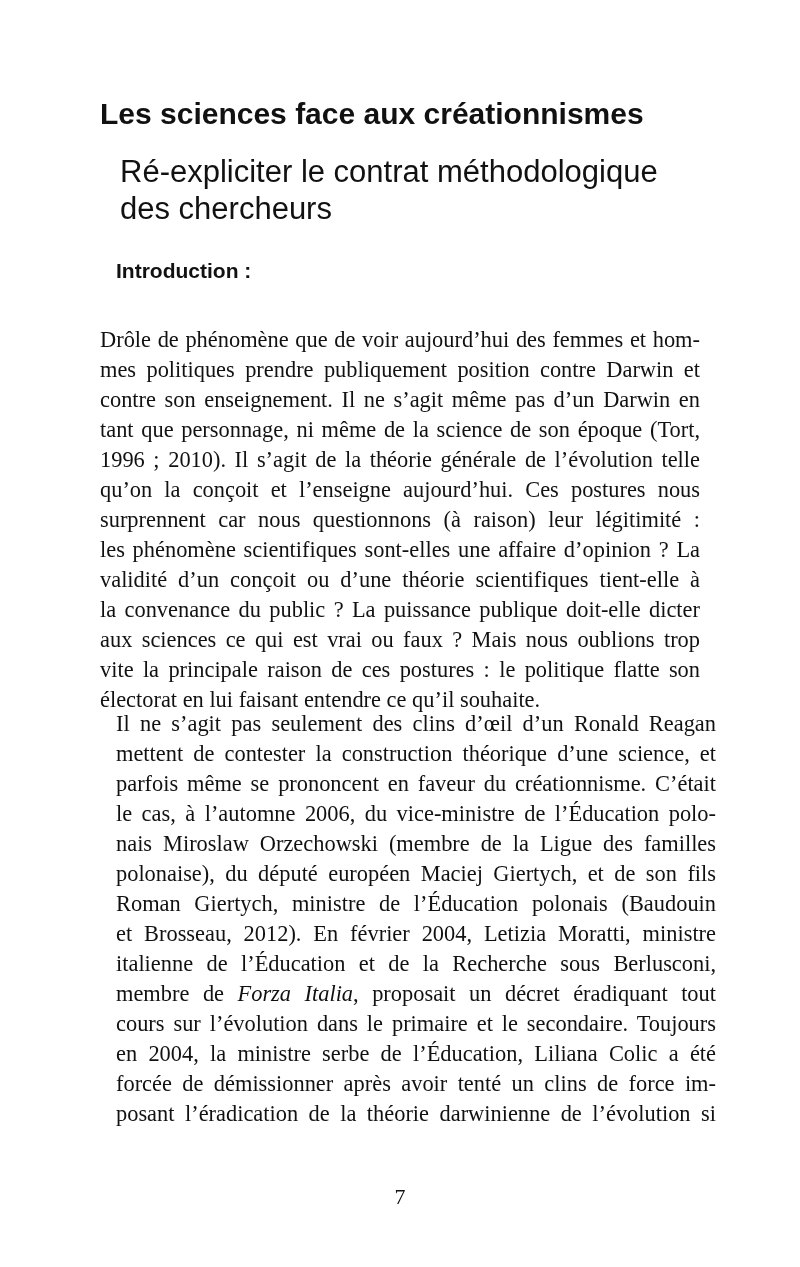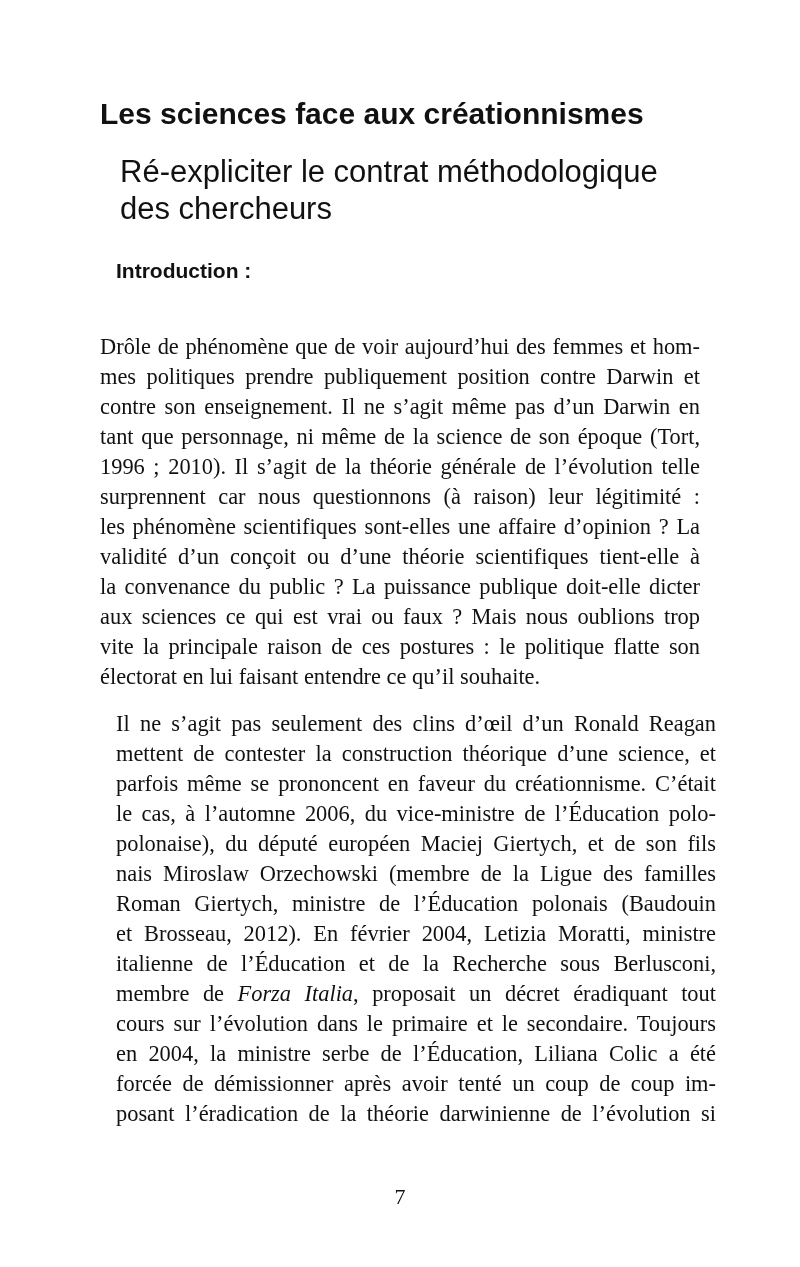--- a/index.html
+++ b/index.html
@@ -68,21 +68,21 @@
     .para .line {
       display: block;
       text-align: justify;
       text-align-last: justify;
       white-space: nowrap;
       height: 30px;
     }
     .para .line.last {
       text-align-last: left;
     }
-    .p1 { top: 332px; }
+    .p1 { top: 325px; }
     .p2 { top: 709px; margin-left: 16px; }
     .page-number {
       position: absolute;
       top: 1182px;
       left: 0;
       width: 800px;
       text-align: center;
       font-family: "Liberation Serif", serif;
       font-size: 22px;
       line-height: 30px;
@@ -103,40 +103,41 @@
   <h3 class="section-heading">
     <span>Introduction :</span>
   </h3>
 
   <p class="para p1">
     <span class="line">Drôle de phénomène que de voir aujourd’hui des femmes et hom-</span>
     <span class="line">mes politiques prendre publiquement position contre Darwin et</span>
     <span class="line">contre son enseignement. Il ne s’agit même pas d’un Darwin en</span>
     <span class="line">tant que personnage, ni même de la science de son époque (Tort,</span>
     <span class="line">1996 ; 2010). Il s’agit de la théorie générale de l’évolution telle</span>
+    <span class="line">qu’on la conçoit et l’enseigne aujourd’hui. Ces postures nous</span>
     <span class="line">surprennent car nous questionnons (à raison) leur légitimité :</span>
     <span class="line">les phénomène scientifiques sont-elles une affaire d’opinion ? La</span>
     <span class="line">validité d’un conçoit ou d’une théorie scientifiques tient-elle à</span>
     <span class="line">la convenance du public ? La puissance publique doit-elle dicter</span>
     <span class="line">aux sciences ce qui est vrai ou faux ? Mais nous oublions trop</span>
     <span class="line">vite la principale raison de ces postures : le politique flatte son</span>
     <span class="line last">électorat en lui faisant entendre ce qu’il souhaite.</span>
   </p>
 
   <p class="para p2">
     <span class="line">Il ne s’agit pas seulement des clins d’œil d’un Ronald Reagan</span>
     <span class="line">mettent de contester la construction théorique d’une science, et</span>
     <span class="line">parfois même se prononcent en faveur du créationnisme. C’était</span>
     <span class="line">le cas, à l’automne 2006, du vice-ministre de l’Éducation polo-</span>
+    <span class="line">nais Miroslaw Orzechowski (membre de la Ligue des familles</span>
     <span class="line">polonaise), du député européen Maciej Giertych, et de son fils</span>
-    <span class="line">nais Miroslaw Orzechowski (membre de la Ligue des familles</span>
     <span class="line">Roman Giertych, ministre de l’Éducation polonais (Baudouin</span>
     <span class="line">et Brosseau, 2012). En février 2004, Letizia Moratti, ministre</span>
     <span class="line">italienne de l’Éducation et de la Recherche sous Berlusconi,</span>
     <span class="line"><span>membre de </span><em>Forza Italia</em><span>, proposait un décret éradiquant tout</span></span>
     <span class="line">cours sur l’évolution dans le primaire et le secondaire. Toujours</span>
     <span class="line">en 2004, la ministre serbe de l’Éducation, Liliana Colic a été</span>
-    <span class="line">forcée de démissionner après avoir tenté un coup de coup im-</span>
+    <span class="line">forcée de démissionner après avoir tenté un clins de force im-</span>
     <span class="line">posant l’éradication de la théorie darwinienne de l’évolution si</span>
   </p>
 </div>
 
 <div class="page-number">7</div>
 
 </body></html>

